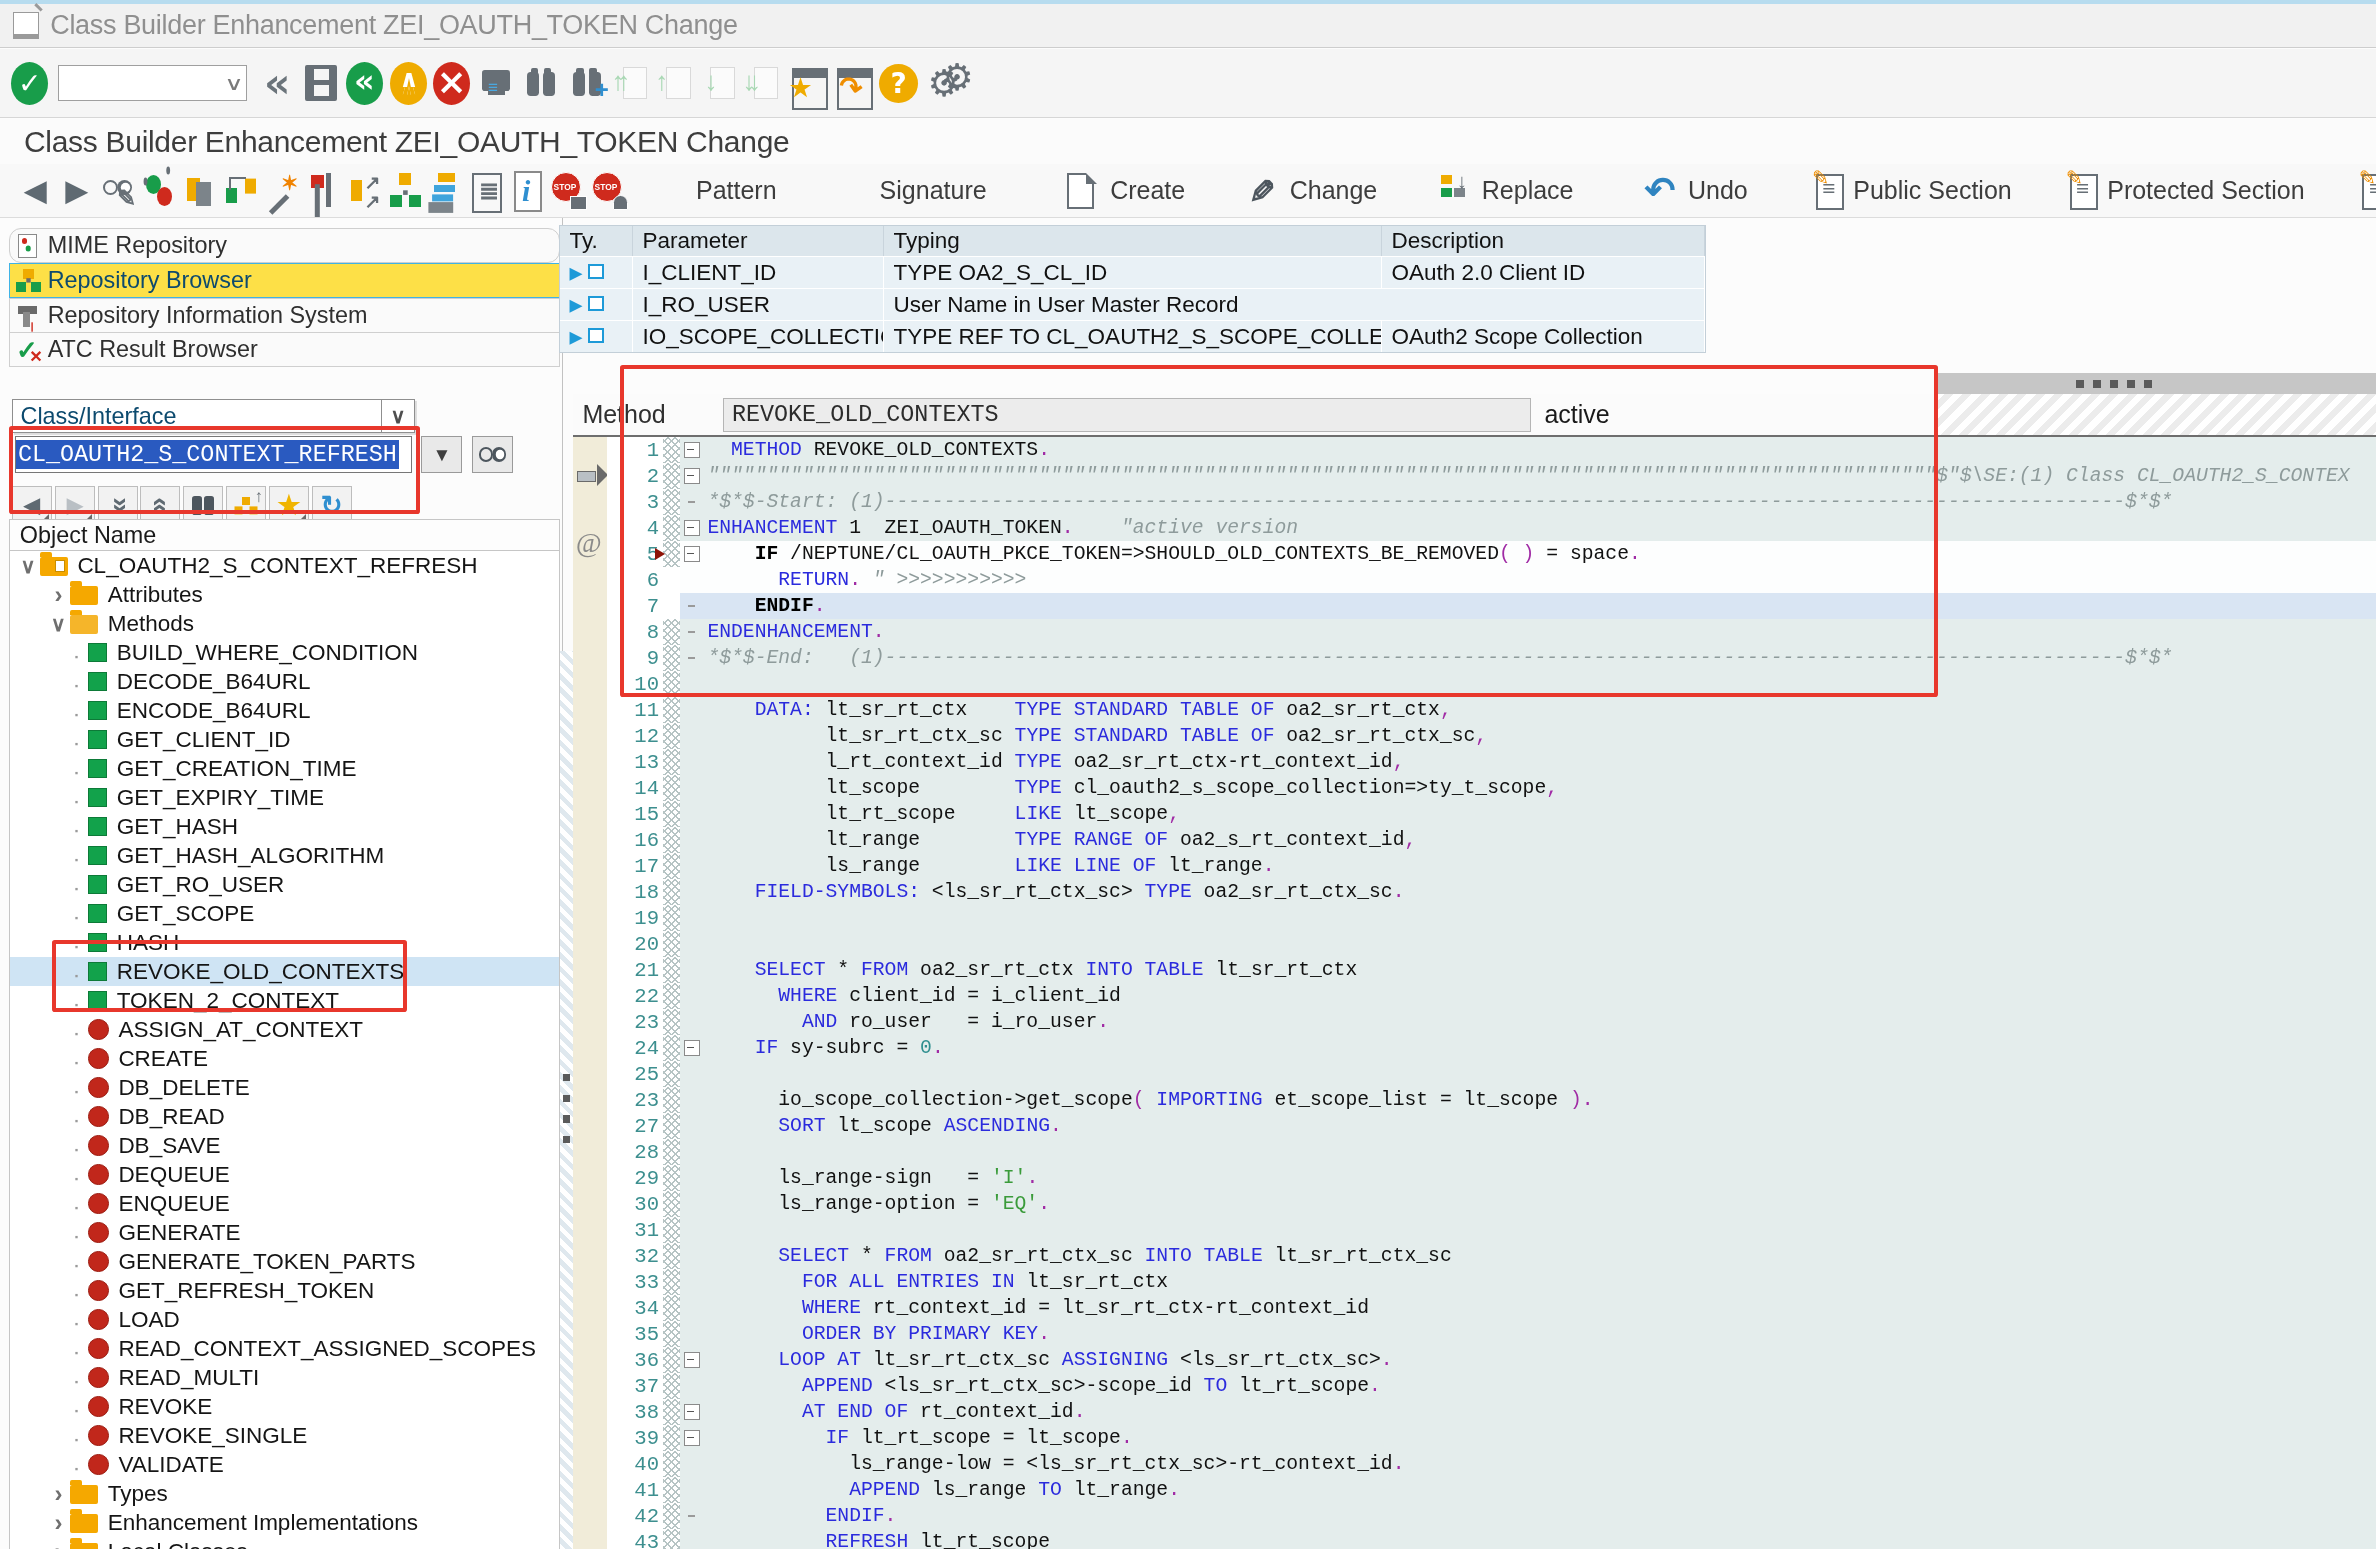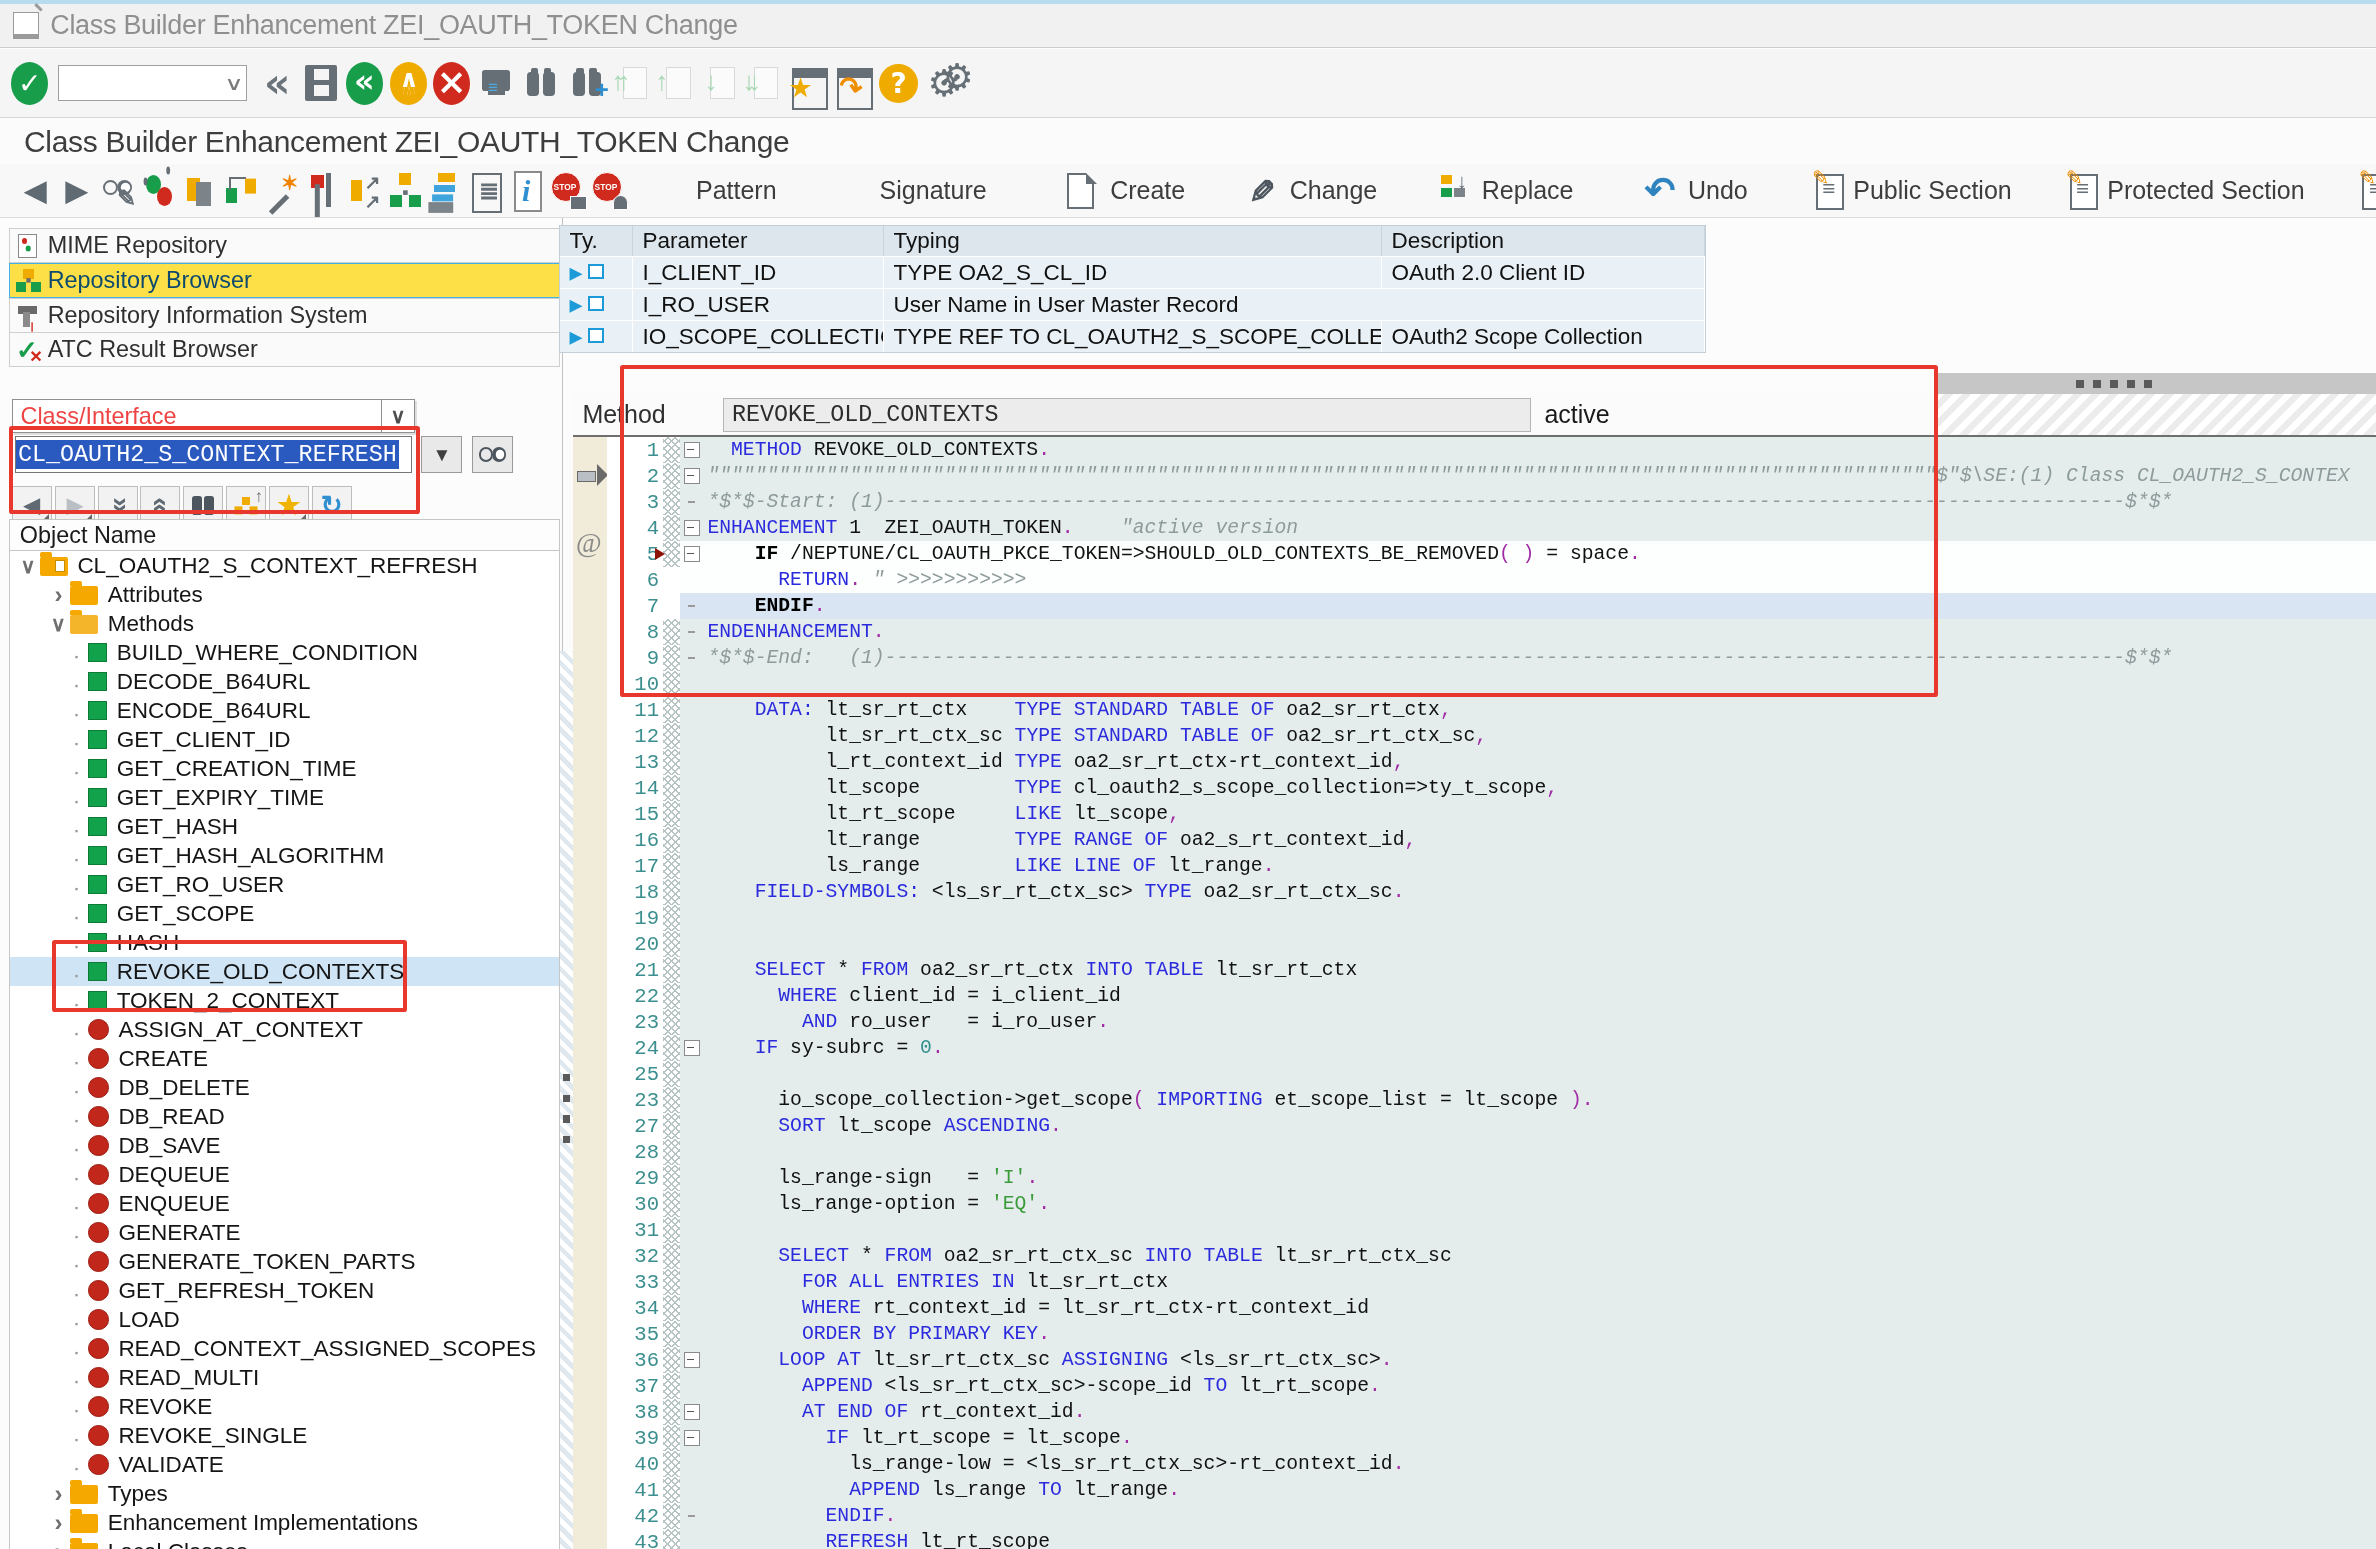--- a/index.html
+++ b/index.html
@@ -107,21 +107,21 @@
   [data-name="mime-repository-icon"]:before{content:"";position:absolute;left:3.7px;top:0.9px;width:17px;height:22.5px;background:#fff;border:1.9px solid #8a8a8a;}
   [data-name="mime-repository-icon"]:after{content:"";position:absolute;left:7.5px;top:5.6px;width:5.6px;height:5.6px;background:#cf2a1d;border-radius:50%;box-shadow:3.7px 7.5px 0 0 #189d4a;}
   [data-name="repository-browser-icon"]:before{content:"";position:absolute;left:9.4px;top:1.9px;width:10.3px;height:9.4px;background:#efab00;}
   [data-name="repository-browser-icon"]:after{content:"";position:absolute;left:1.9px;bottom:1.9px;width:10.3px;height:9.4px;background:#189d4a;box-shadow:15px 0 0 0 #189d4a,7.5px -6.6px 0 -2.8px #6a6a6a;}
   [data-name="repository-infosystem-icon"]:before{content:"";position:absolute;left:3.7px;top:3.7px;width:19px;height:7.5px;background:#6a6a6a;}
   [data-name="repository-infosystem-icon"]:after{content:"";position:absolute;left:9.4px;top:9.4px;width:6.6px;height:15px;background:#8a8a8a;box-shadow:5.6px 7.5px 0 -2.8px #cf2a1d;}
   [data-name="atc-result-browser-icon"]:before{content:"✓";position:absolute;left:1.9px;top:-1.9px;color:#189d4a;font-size:26px;font-weight:bold;}
   [data-name="atc-result-browser-icon"]:after{content:"×";position:absolute;right:0px;bottom:-5.6px;color:#cf2a1d;font-size:20.6px;font-weight:bold;}
 
   .cat-select{position:absolute;left:12px;top:181px;width:401px;height:32px;border:1.9px solid #8f8f8f;background:#fff;display:flex;align-items:center;box-shadow:1.9px 1.9px 0 #dcdcdc;}
-  .cat-select .lbl{font-size:23.4px;color:#ef4444;margin-left:7.5px;flex:1;}
+  .cat-select .lbl{font-size:23.4px;color:#0c4a6e;margin-left:7.5px;flex:1;}
   .cat-select .chev{width:32px;height:100%;border-left:1.9px solid #8f8f8f;display:flex;align-items:center;justify-content:center;color:#4f4f4f;font-size:20.6px;font-weight:bold;}
   .obj-row{position:absolute;left:15px;top:218px;height:41px;display:flex;gap:9.4px;}
   .obj-input{width:397px;height:37px;border:1.9px solid #777;background:#fff;display:flex;align-items:center;box-sizing:border-box;}
   .obj-input .selTxt{background:#2a5ac0;color:#fff;font-family:"Liberation Mono","DejaVu Sans Mono",monospace;font-size:23.4px;padding:1.9px 1.9px;white-space:nowrap;}
   .sq-btn{width:41px;height:37px;background:#e9e9e9;border:1.9px solid #9a9a9a;box-sizing:border-box;display:flex;align-items:center;justify-content:center;color:#3f3f3f;font-size:19px;}
   .glasses:before{content:"";width:10.3px;height:10.3px;border:2.8px solid #4d565e;border-radius:50%;box-shadow:14px 0 0 -2.8px #fff,13px 0 0 0 #4d565e;margin-right:13px;}
   .minibar{position:absolute;left:12px;top:268px;height:36px;display:flex;gap:2.8px;}
   .mini-btn{width:38px;height:36px;background:#f2f2f2;border:0.9px solid #bdbdbd;display:flex;align-items:center;justify-content:center;color:#5f6a72;font-size:20.6px;font-weight:bold;position:relative;}
   [data-name="tree-back-icon"]:before{content:"◀";}
   [data-name="tree-forward-icon"]:before{content:"▶";color:#b9bfc4;}
@@ -301,21 +301,21 @@
       </span>
       <span class="ap-btn" data-name="private-section-button" style="margin-left: 56px;">
         <span class="doc-ico" data-name="section-doc-icon">
           <span class="pen" data-name="pencil-corner-icon">✎</span>
         </span>
       </span>
     </div>
 
   <div class="sidebar" data-name="sidebar">
     <div data-name="browser-nav" id="browser-nav">
-        <div class="nav-item" data-name="sidebar-item-mime-repository" style="top: 10.3px;">
+        <div class="nav-item" data-name="sidebar-item-mime-repository" style="top: 10.3px; border-radius: 12px;">
           <span class="nav-ic" data-name="mime-repository-icon"></span>
           <span data-name="sidebar-item-label">MIME Repository</span>
         </div>
         <div class="nav-item sel" data-name="sidebar-item-repository-browser" style="top: 45px;">
           <span class="nav-ic" data-name="repository-browser-icon"></span>
           <span data-name="sidebar-item-label">Repository Browser</span>
         </div>
         <div class="nav-item" data-name="sidebar-item-repository-information-system" style="top: 80px; align-items: center;">
           <span class="nav-ic" data-name="repository-infosystem-icon"></span>
           <span data-name="sidebar-item-label">Repository Information System</span>

